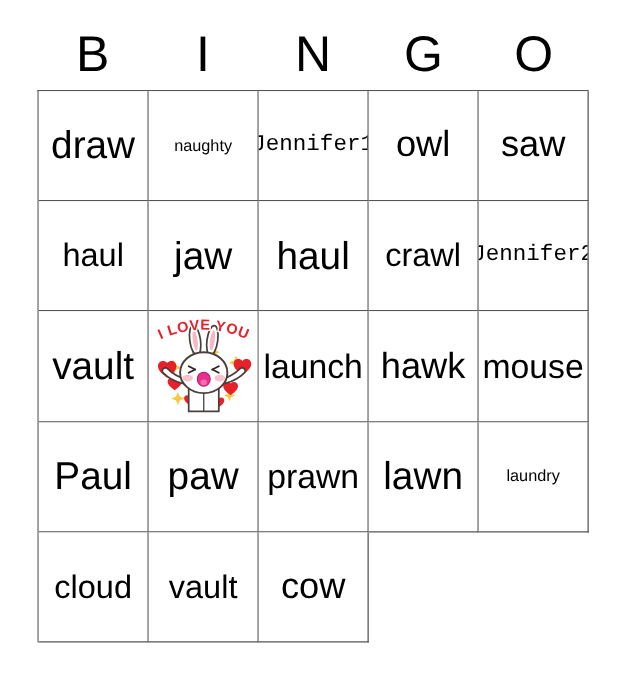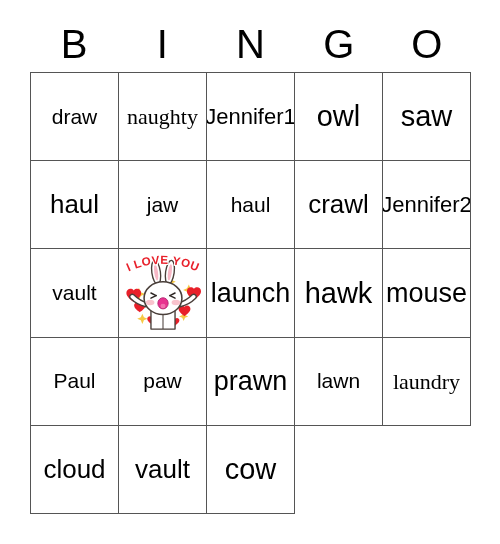--- a/index.html
+++ b/index.html
@@ -66,26 +66,26 @@
     background: #ffffff;
   }
   .cell span.word {
     display: block;
     text-align: center;
     line-height: 1.05;
     white-space: nowrap;
     color: #000;
   }
   
-  .s-xl span.word { font-size: 21px; }
+  .s-xl span.word { font-size: 31px; }
   .s-lg span.word { font-size: 29px; }
   .s-md span.word { font-size: 26px; }
   .s-sm span.word { font-size: 27px; }
-  .s-xs span.word { font-size: 22px; font-family: Liberation Serif, serif; }
-  .s-xxs span.word { font-size: 22px; }
+  .s-xs span.word { font-size: 13px; }
+  .s-xxs span.word { font-size: 18px; font-family: Liberation Mono, monospace; }
 
   
   .cell.free {
     padding: 0;
   }
   #sticker {
     position: relative;
     width: 86px;
     height: 86px;
     background: #ffffff;

